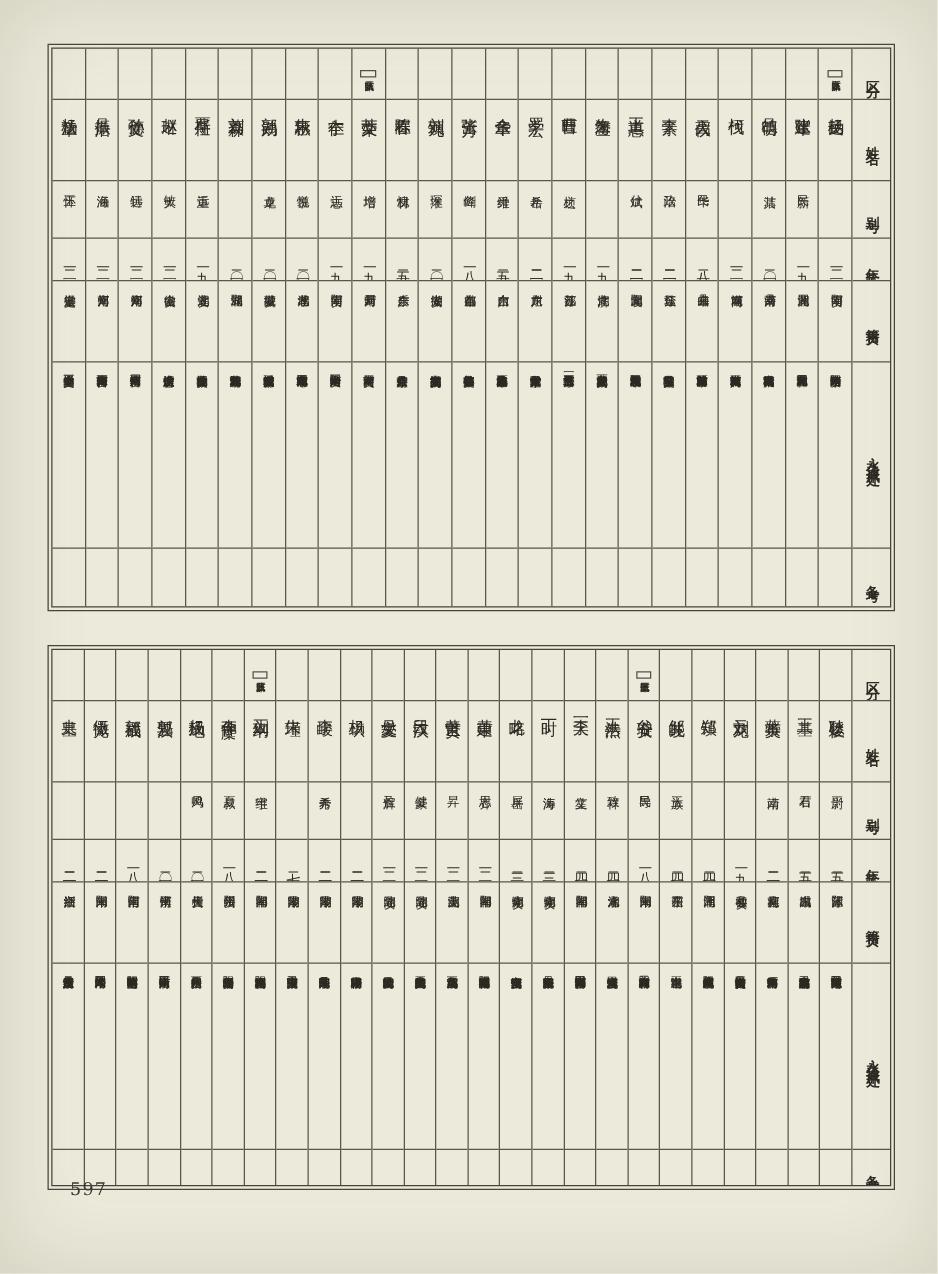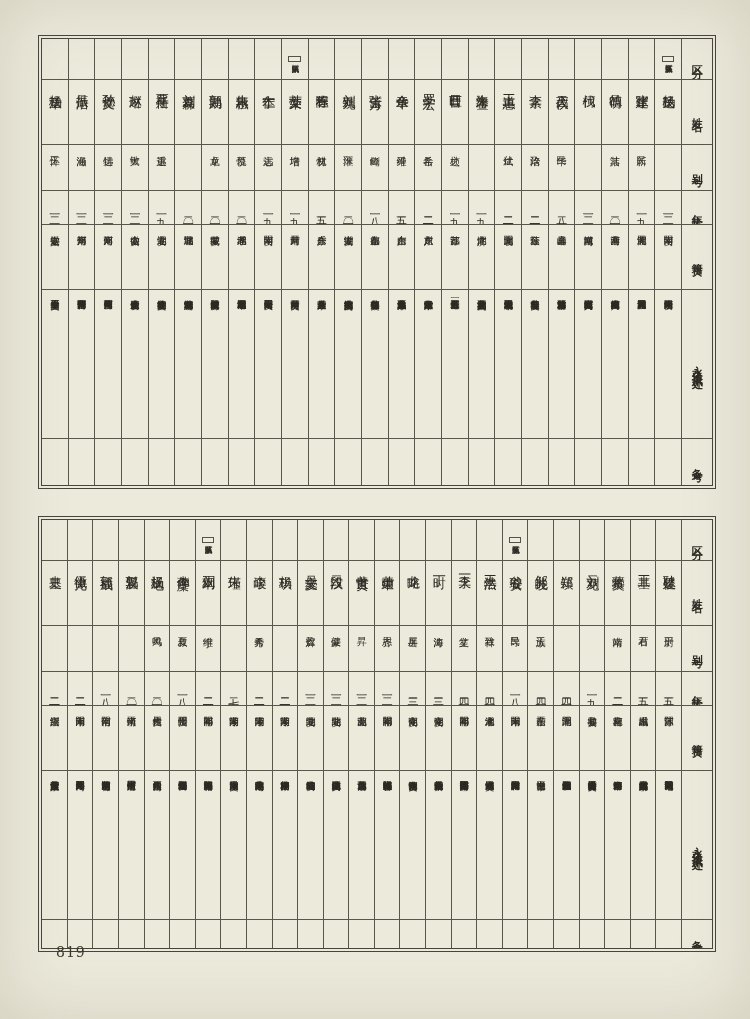--- a/index.html
+++ b/index.html
@@ -1208,14 +1208,14 @@
           <span class="vtxt">浙江绍兴</span>
         </div>
         <div class="cell c-addr">
           <span class="vtxt">浙江绍兴大营永昌庄前八号</span>
         </div>
         <div class="cell c-note">
           <span class="vtxt"></span>
         </div>
       </div>
     </div>
-  <div class="page-number">819</div>
+  <div class="page-number">597</div>
 </div>
 
 </body></html>

